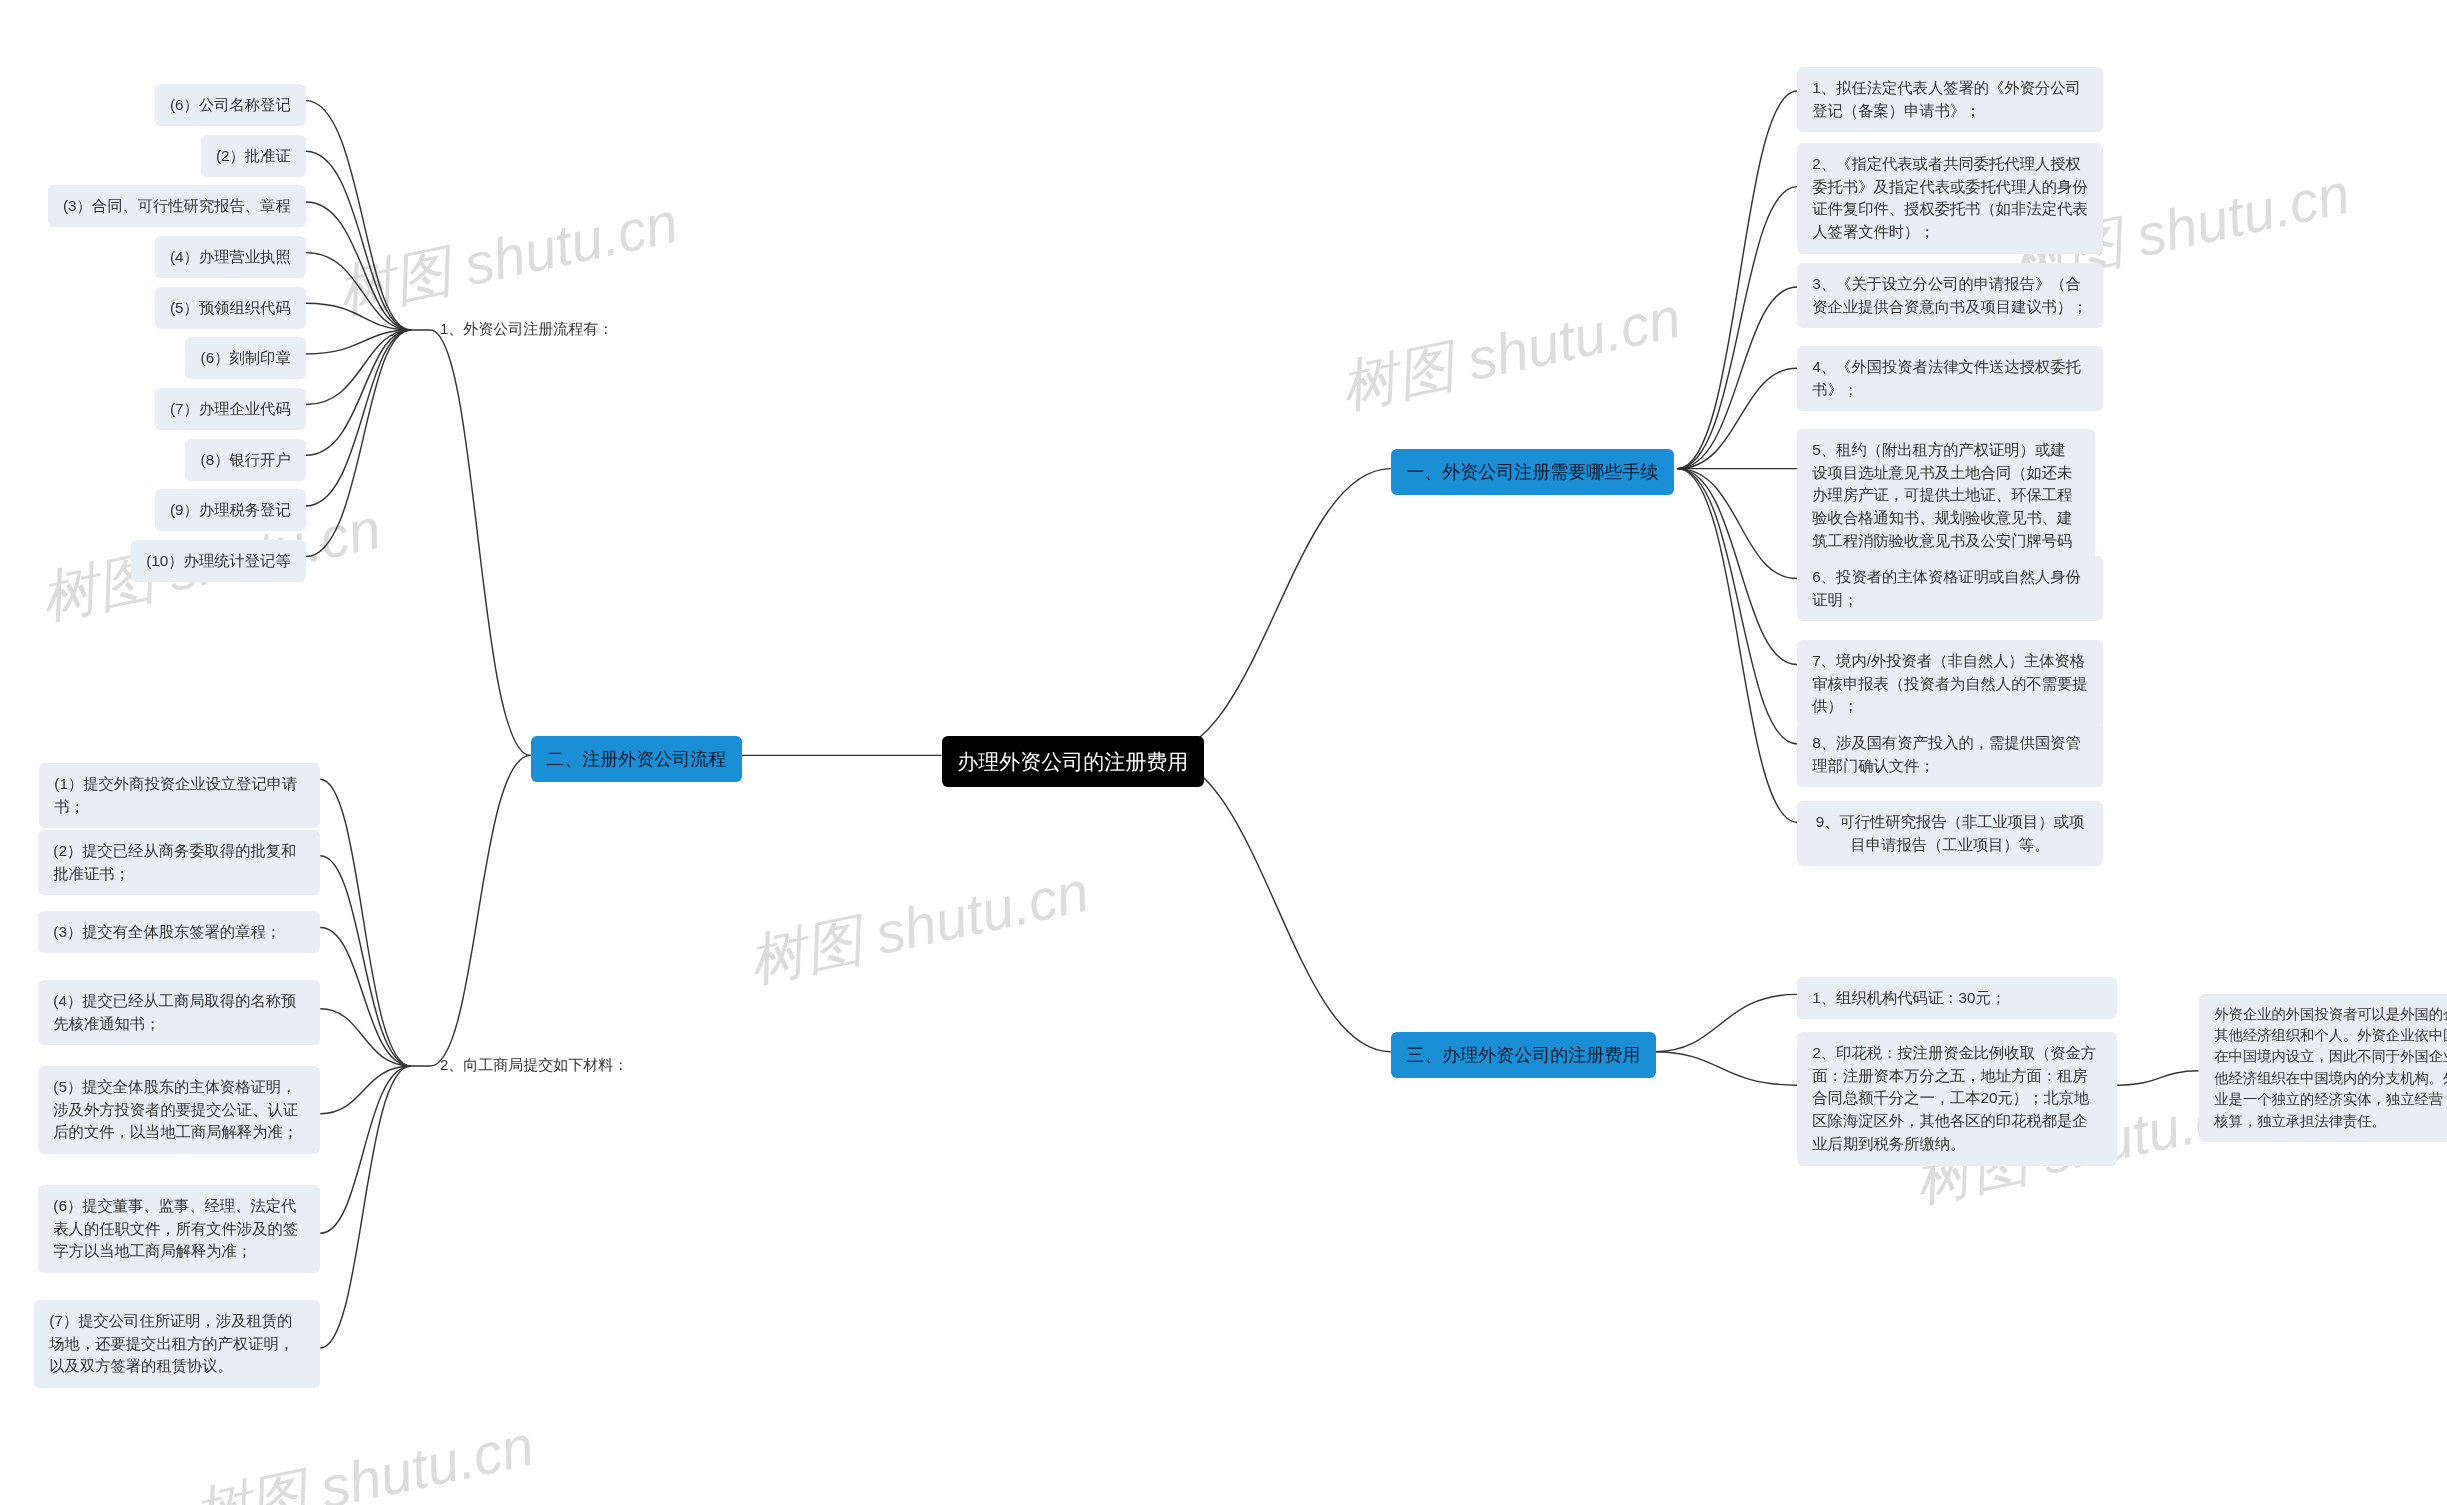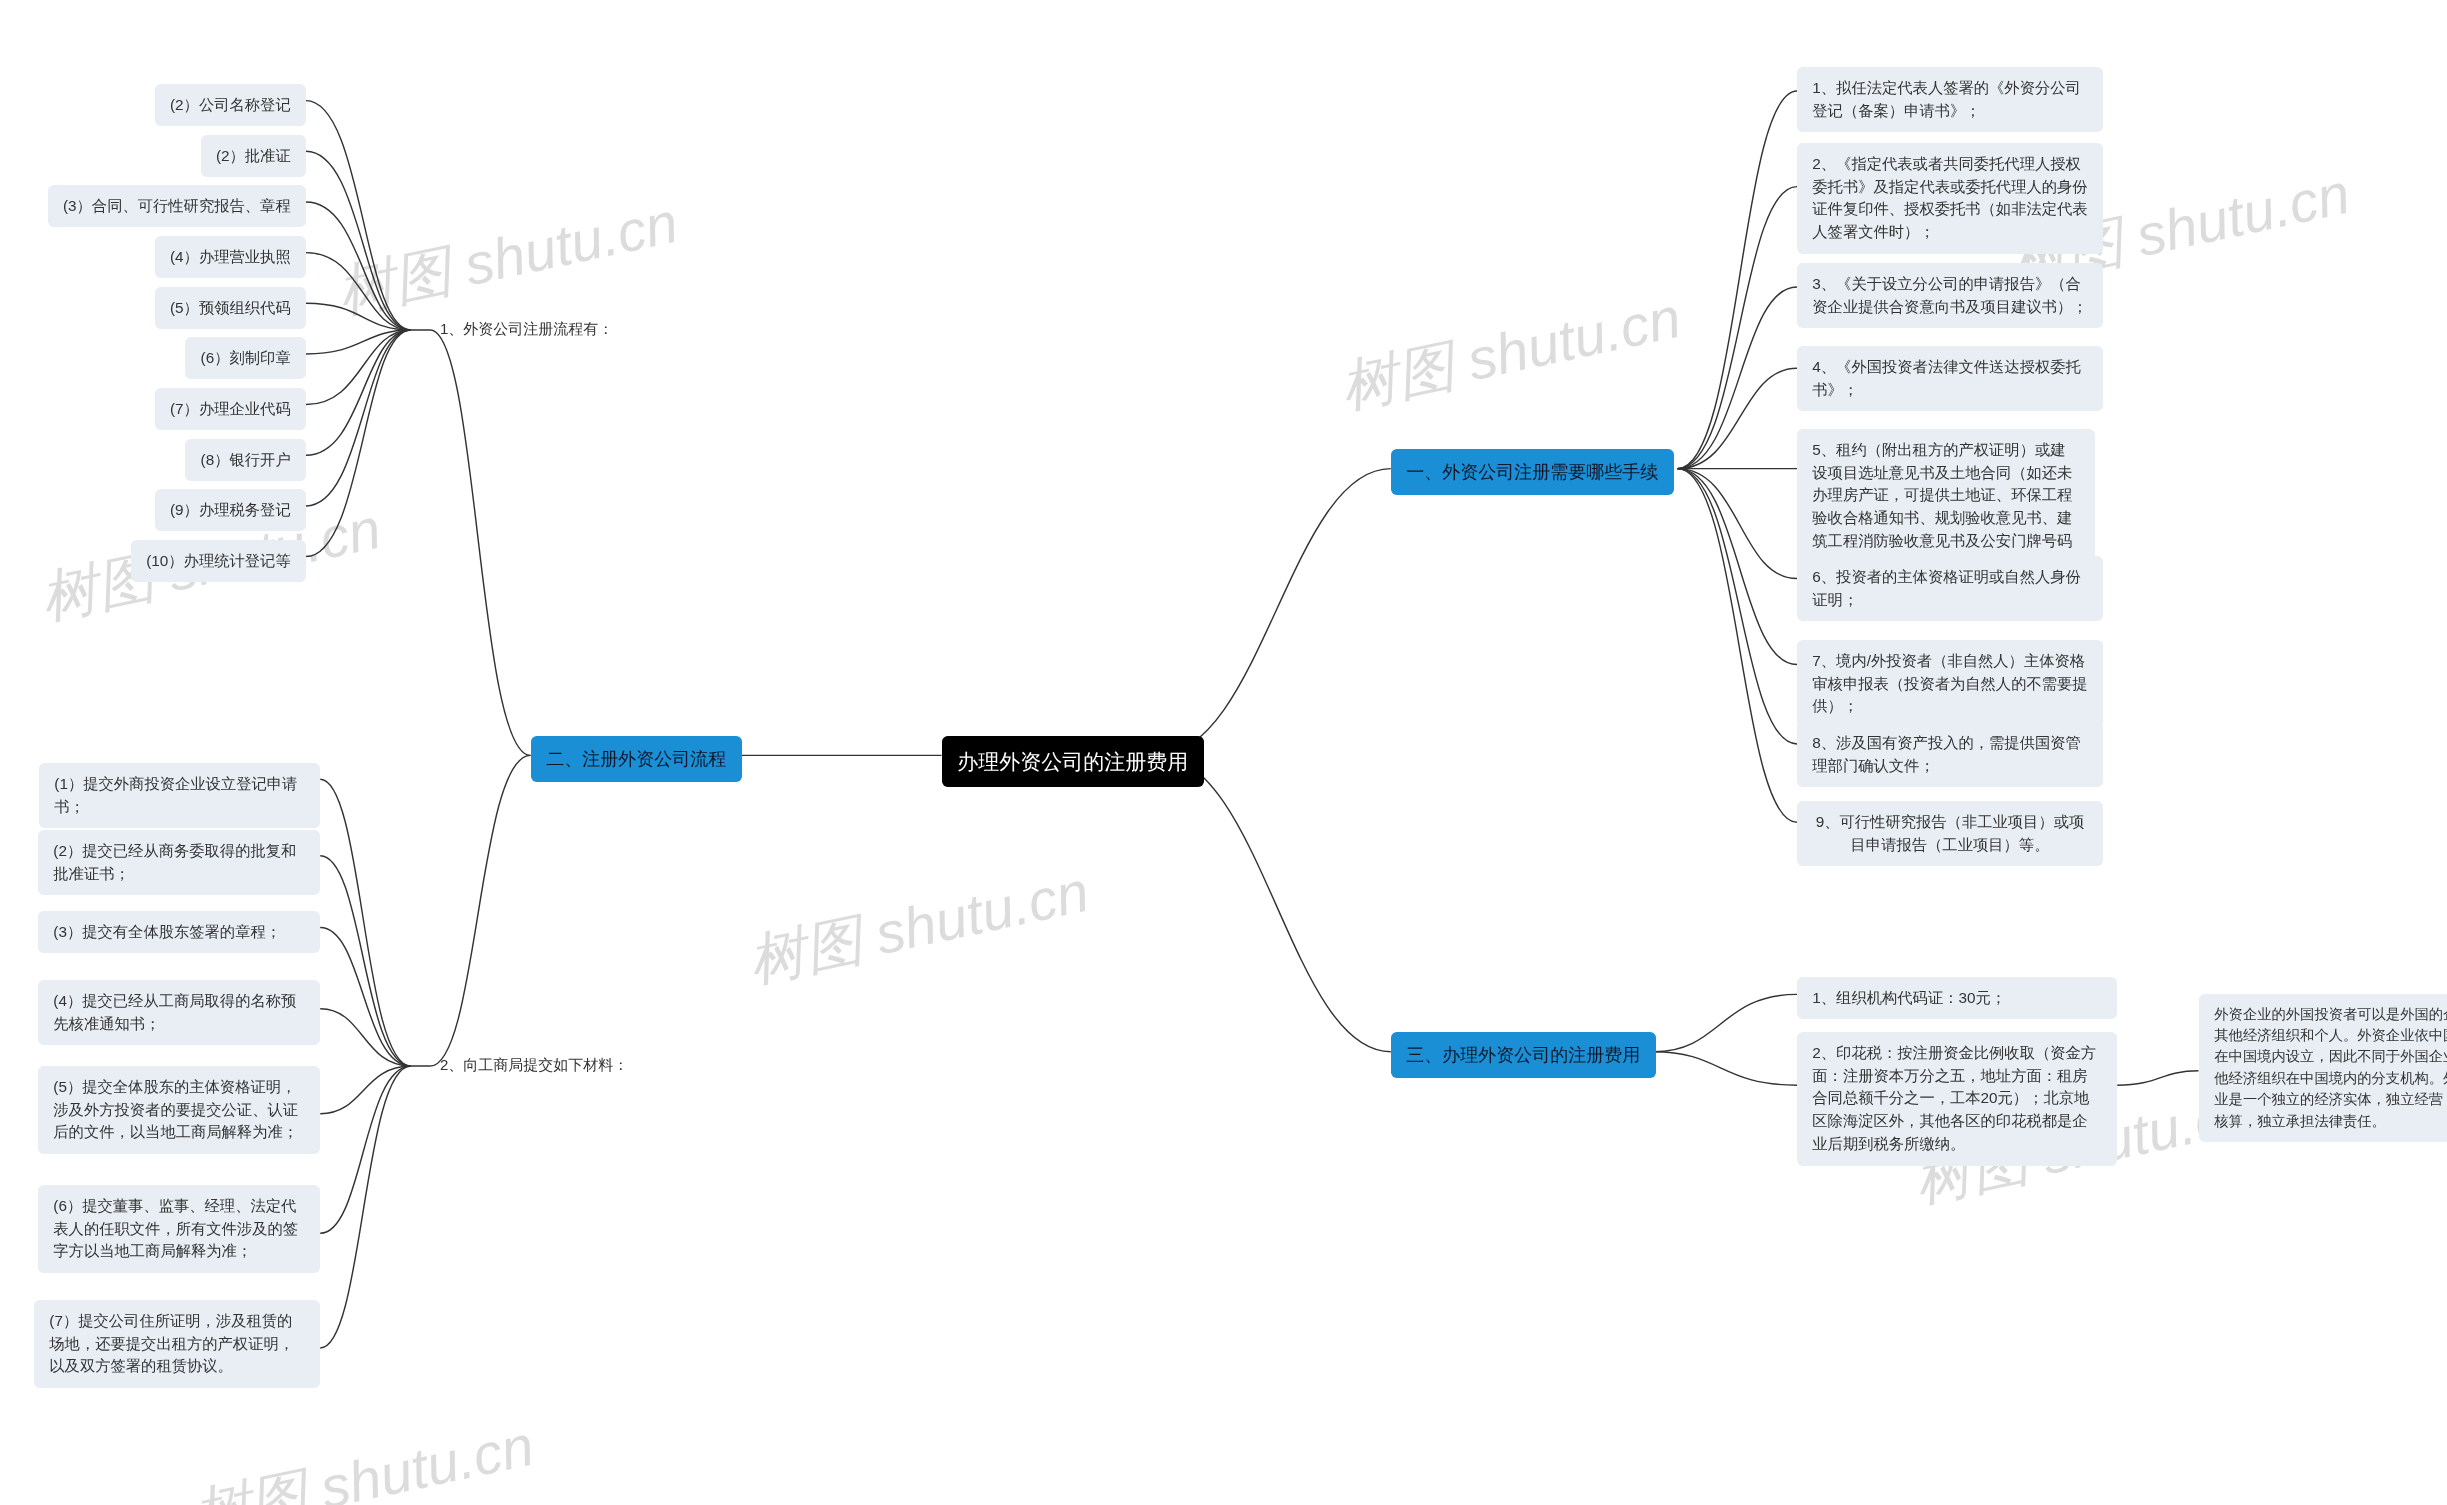--- a/index.html
+++ b/index.html
@@ -86,21 +86,21 @@
 <div class="node leaf" style="left:1797px; top:722px; width:306px;">8、涉及国有资产投入的，需提供国资管理部门确认文件；</div>
 <div class="node leaf" style="left:1797px; top:801px; width:306px;text-align:center;">9、可行性研究报告（非工业项目）或项目申请报告（工业项目）等。</div>
 
 <div class="node leaf" style="left:1797px; top:977px; width:320px;">1、组织机构代码证：30元；</div>
 <div class="node leaf" style="left:1797px; top:1032px; width:320px;">2、印花税：按注册资金比例收取（资金方面：注册资本万分之五，地址方面：租房合同总额千分之一，工本20元）；北京地区除海淀区外，其他各区的印花税都是企业后期到税务所缴纳。</div>
 <div class="node leaf" style="left:2199px; top:994px; width:315px; font-size:14.3px;">外资企业的外国投资者可以是外国的企业、其他经济组织和个人。外资企业依中国法律在中国境内设立，因此不同于外国企业和其他经济组织在中国境内的分支机构。外资企业是一个独立的经济实体，独立经营，独立核算，独立承担法律责任。</div>
 
 <div class="sublabel" style="left:440px; top:320px;">1、外资公司注册流程有：</div>
 <div class="sublabel" style="left:440px; top:1056px;">2、向工商局提交如下材料：</div>
 
-<div class="node leaf" style="right:2141px; top:84px;">(2）公司名称登记</div>
+<div class="node leaf" style="right:2141px; top:84px;">(6）公司名称登记</div>
 <div class="node leaf" style="right:2141px; top:135px;">(2）批准证</div>
 <div class="node leaf" style="right:2141px; top:185px;">(3）合同、可行性研究报告、章程</div>
 <div class="node leaf" style="right:2141px; top:236px;">(4）办理营业执照</div>
 <div class="node leaf" style="right:2141px; top:287px;">(5）预领组织代码</div>
 <div class="node leaf" style="right:2141px; top:337px;">(6）刻制印章</div>
 <div class="node leaf" style="right:2141px; top:388px;">(7）办理企业代码</div>
 <div class="node leaf" style="right:2141px; top:439px;">(8）银行开户</div>
 <div class="node leaf" style="right:2141px; top:489px;">(9）办理税务登记</div>
 <div class="node leaf" style="right:2141px; top:540px;">(10）办理统计登记等</div>
 

